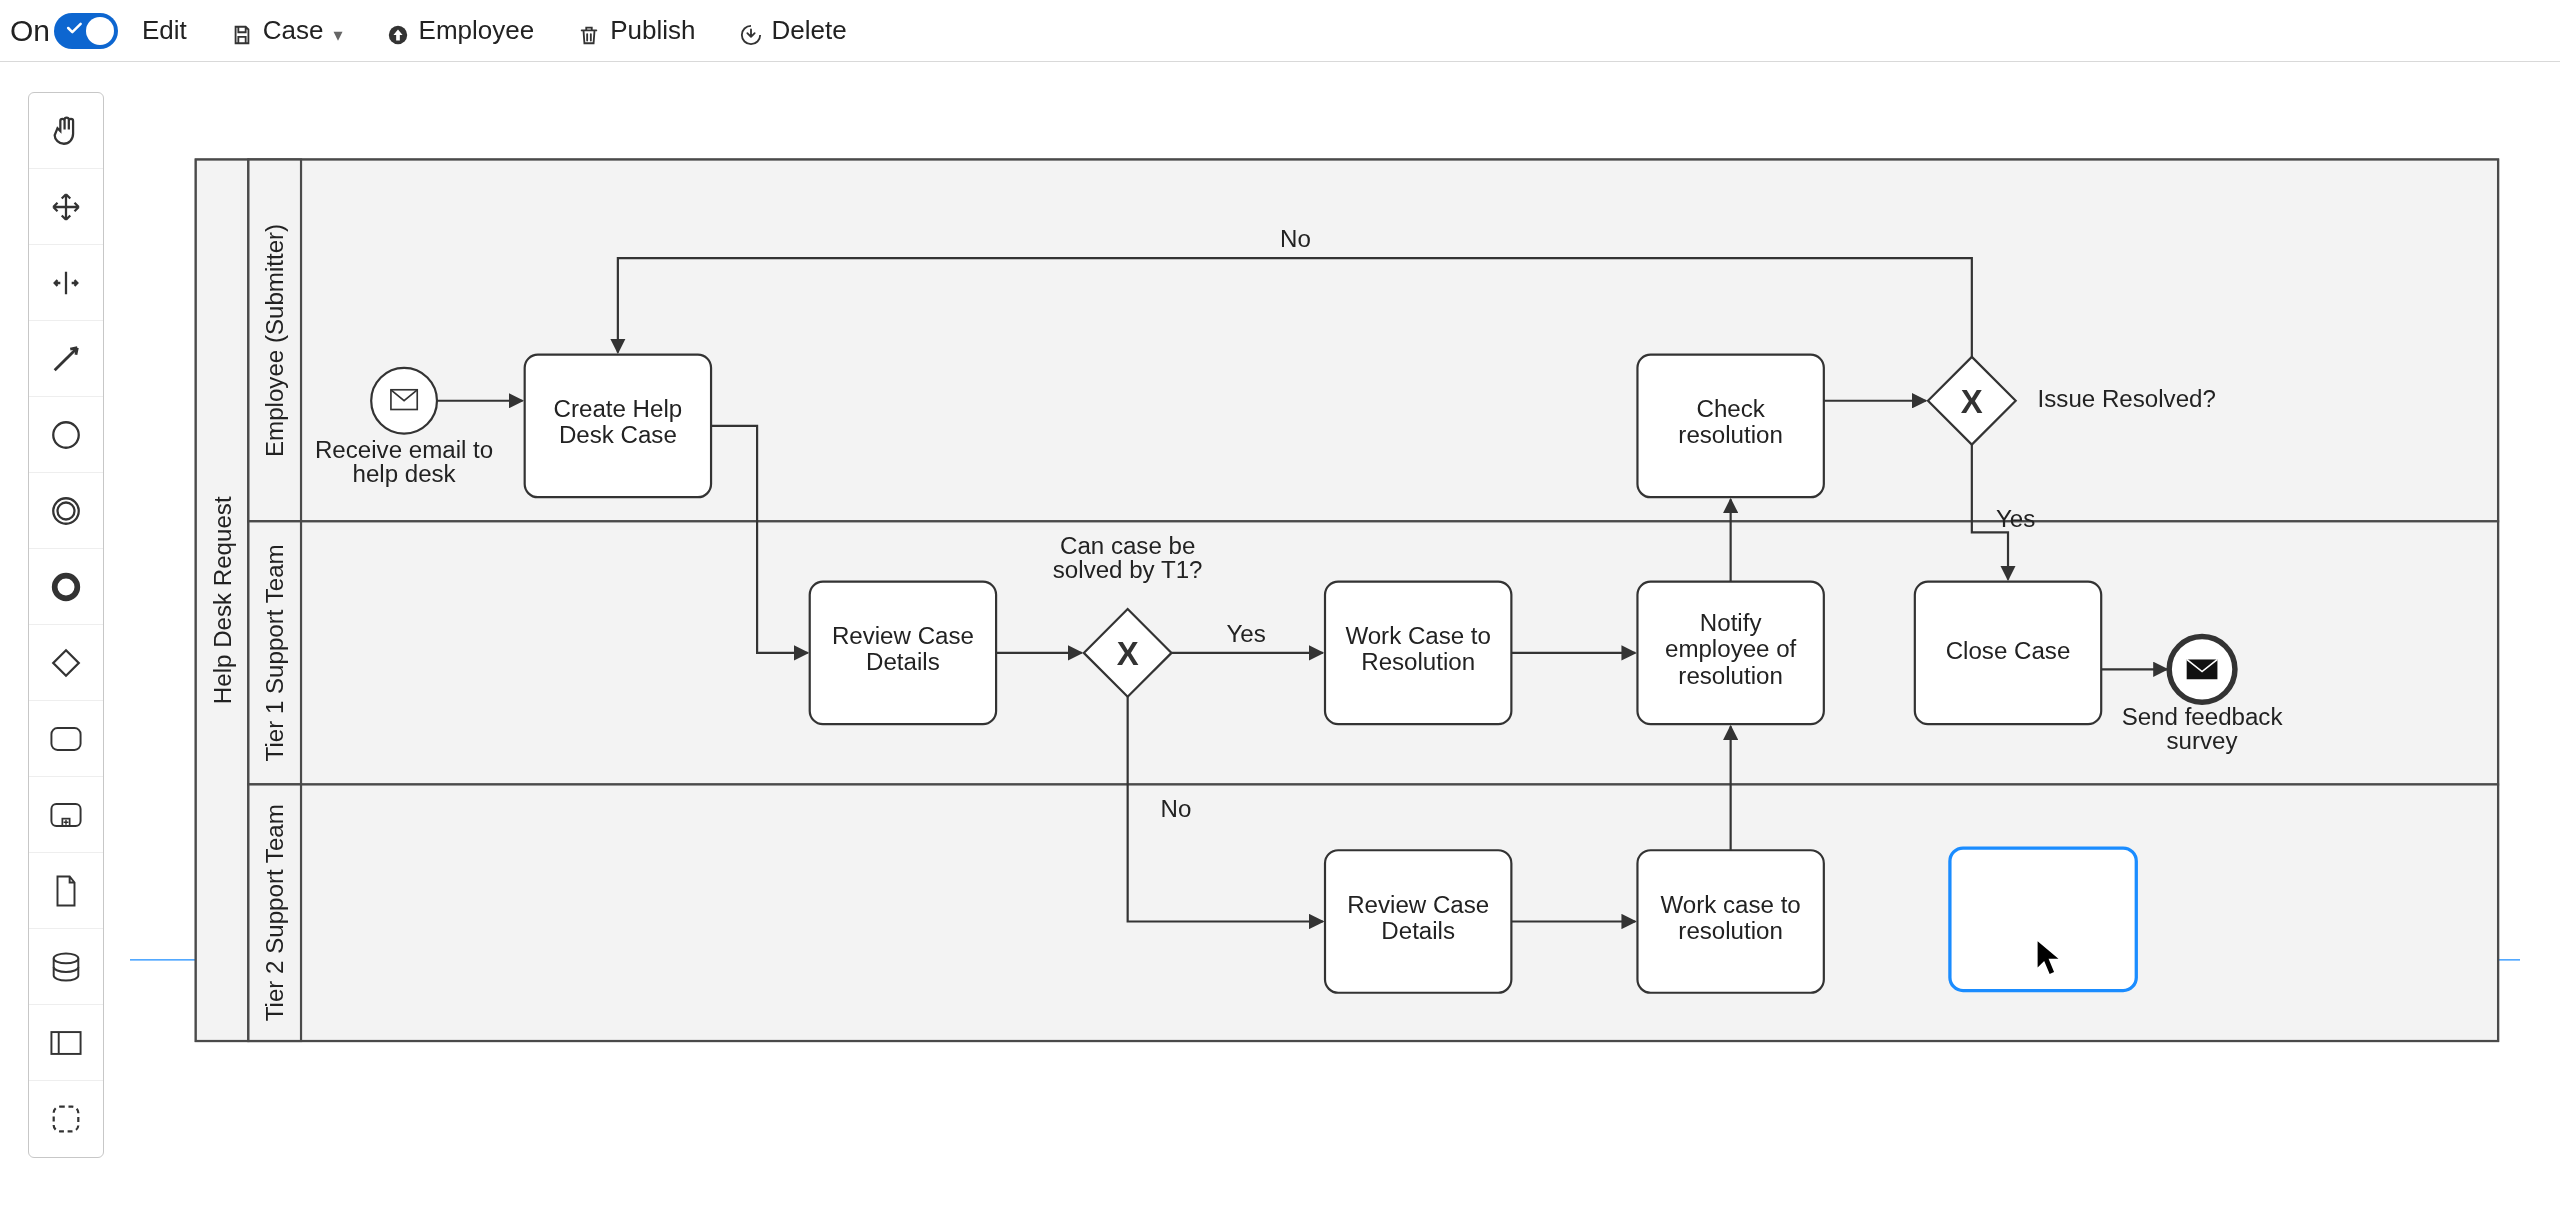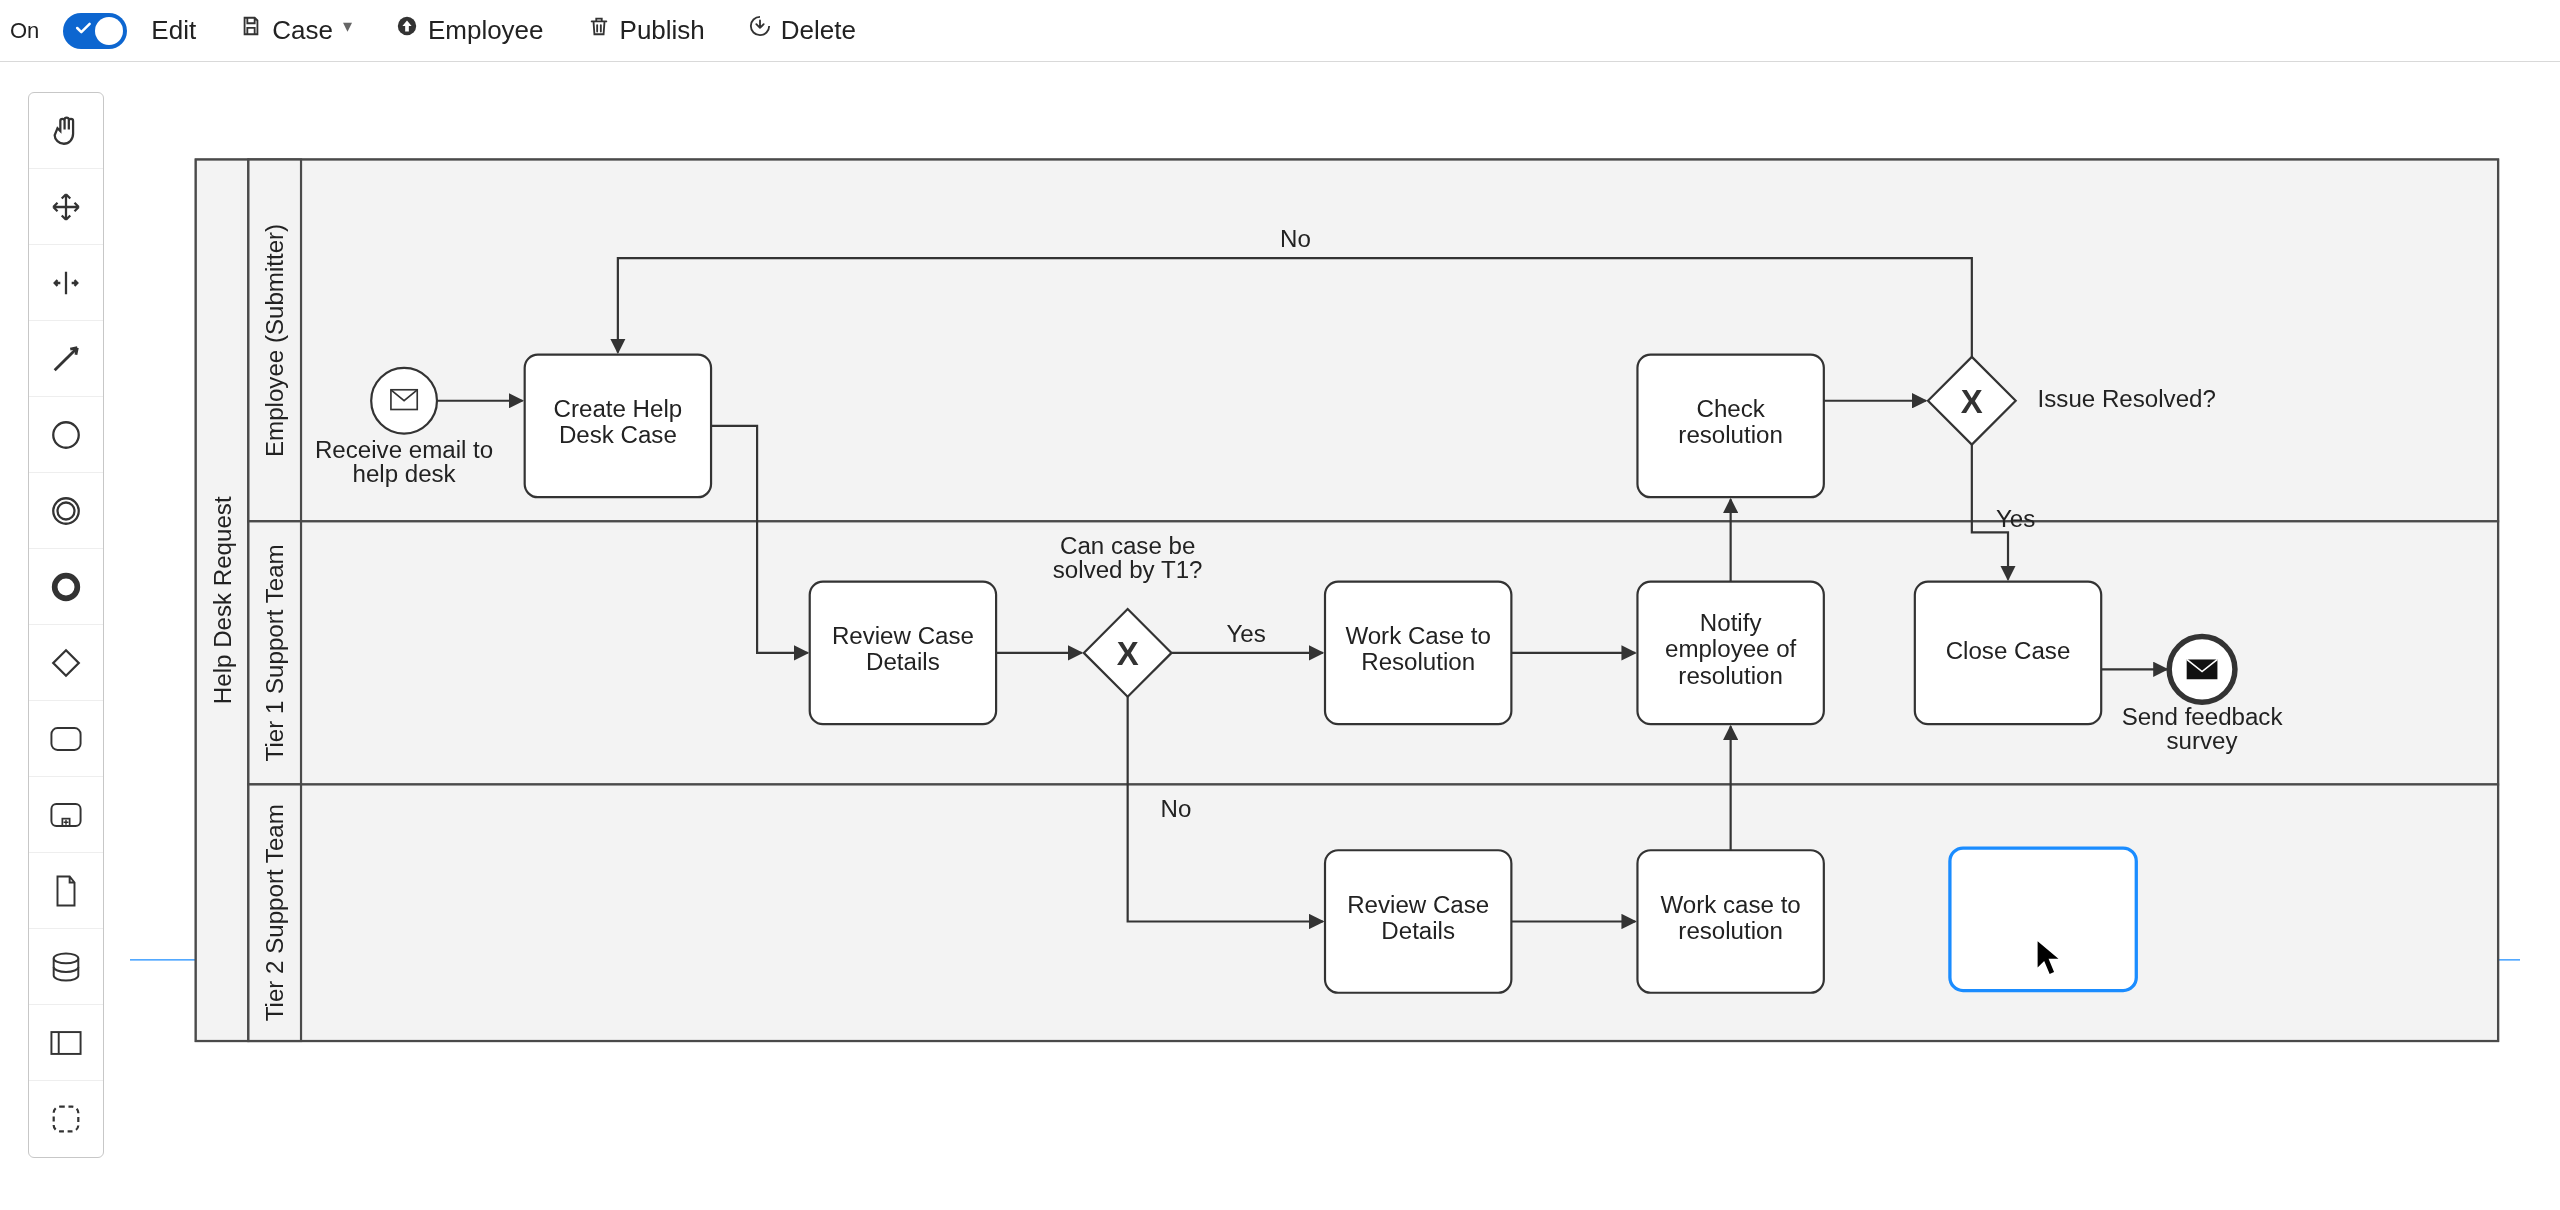--- a/index.html
+++ b/index.html
@@ -1,22 +1,22 @@
 <!DOCTYPE html>
 <html><head>
 <meta charset="utf-8">
 <style>
   html, body { margin: 0; padding: 0; width: 2560px; height: 1210px; font-family: Arial, Helvetica, sans-serif; background: #fff; color: #222; overflow: hidden; }
   * { box-sizing: border-box; }
 
   
   .topbar { position: absolute; left: 0; right: 0; top: 0; height: 62px; background: #fff; border-bottom: 1px solid #d9d9d9; display: flex; align-items: center; padding-left: 10px; font-size: 26px; }
-  .tb-item { display: flex; align-items: flex-start; margin-right: 44px; cursor: pointer; }
+  .tb-item { display: flex; align-items: flex-end; margin-right: 44px; cursor: pointer; }
   .tb-item .ico { margin-right: 10px; display: inline-flex; align-items: center; justify-content: center; color: #333; }
-  .on-label { font-size: 22px; margin-right: 24px; }
+  .on-label { font-size: 30px; margin-right: 4px; }
   .toggle { width: 64px; height: 36px; border-radius: 18px; background: #0d66d0; position: relative; margin-right: 24px; display: inline-flex; align-items: center; }
   .toggle .check { position: absolute; left: 10px; color: #fff; font-size: 20px; font-weight: bold; }
   .toggle .knob { width: 28px; height: 28px; border-radius: 50%; background: #fff; position: absolute; right: 4px; }
   .caret { margin-left: 10px; font-size: 18px; color: #666; }
 
   
   .palette { position: absolute; left: 28px; top: 92px; width: 76px; background: #fff; border: 1px solid #c7c7c7; border-radius: 6px; display: flex; flex-direction: column; align-items: center; }
   .pal-btn { width: 74px; height: 76px; display: flex; align-items: center; justify-content: center; border-bottom: 1px solid #eee; cursor: pointer; }
   .pal-btn:last-child { border-bottom: none; }
   .pal-btn svg { stroke: #333; fill: none; }

